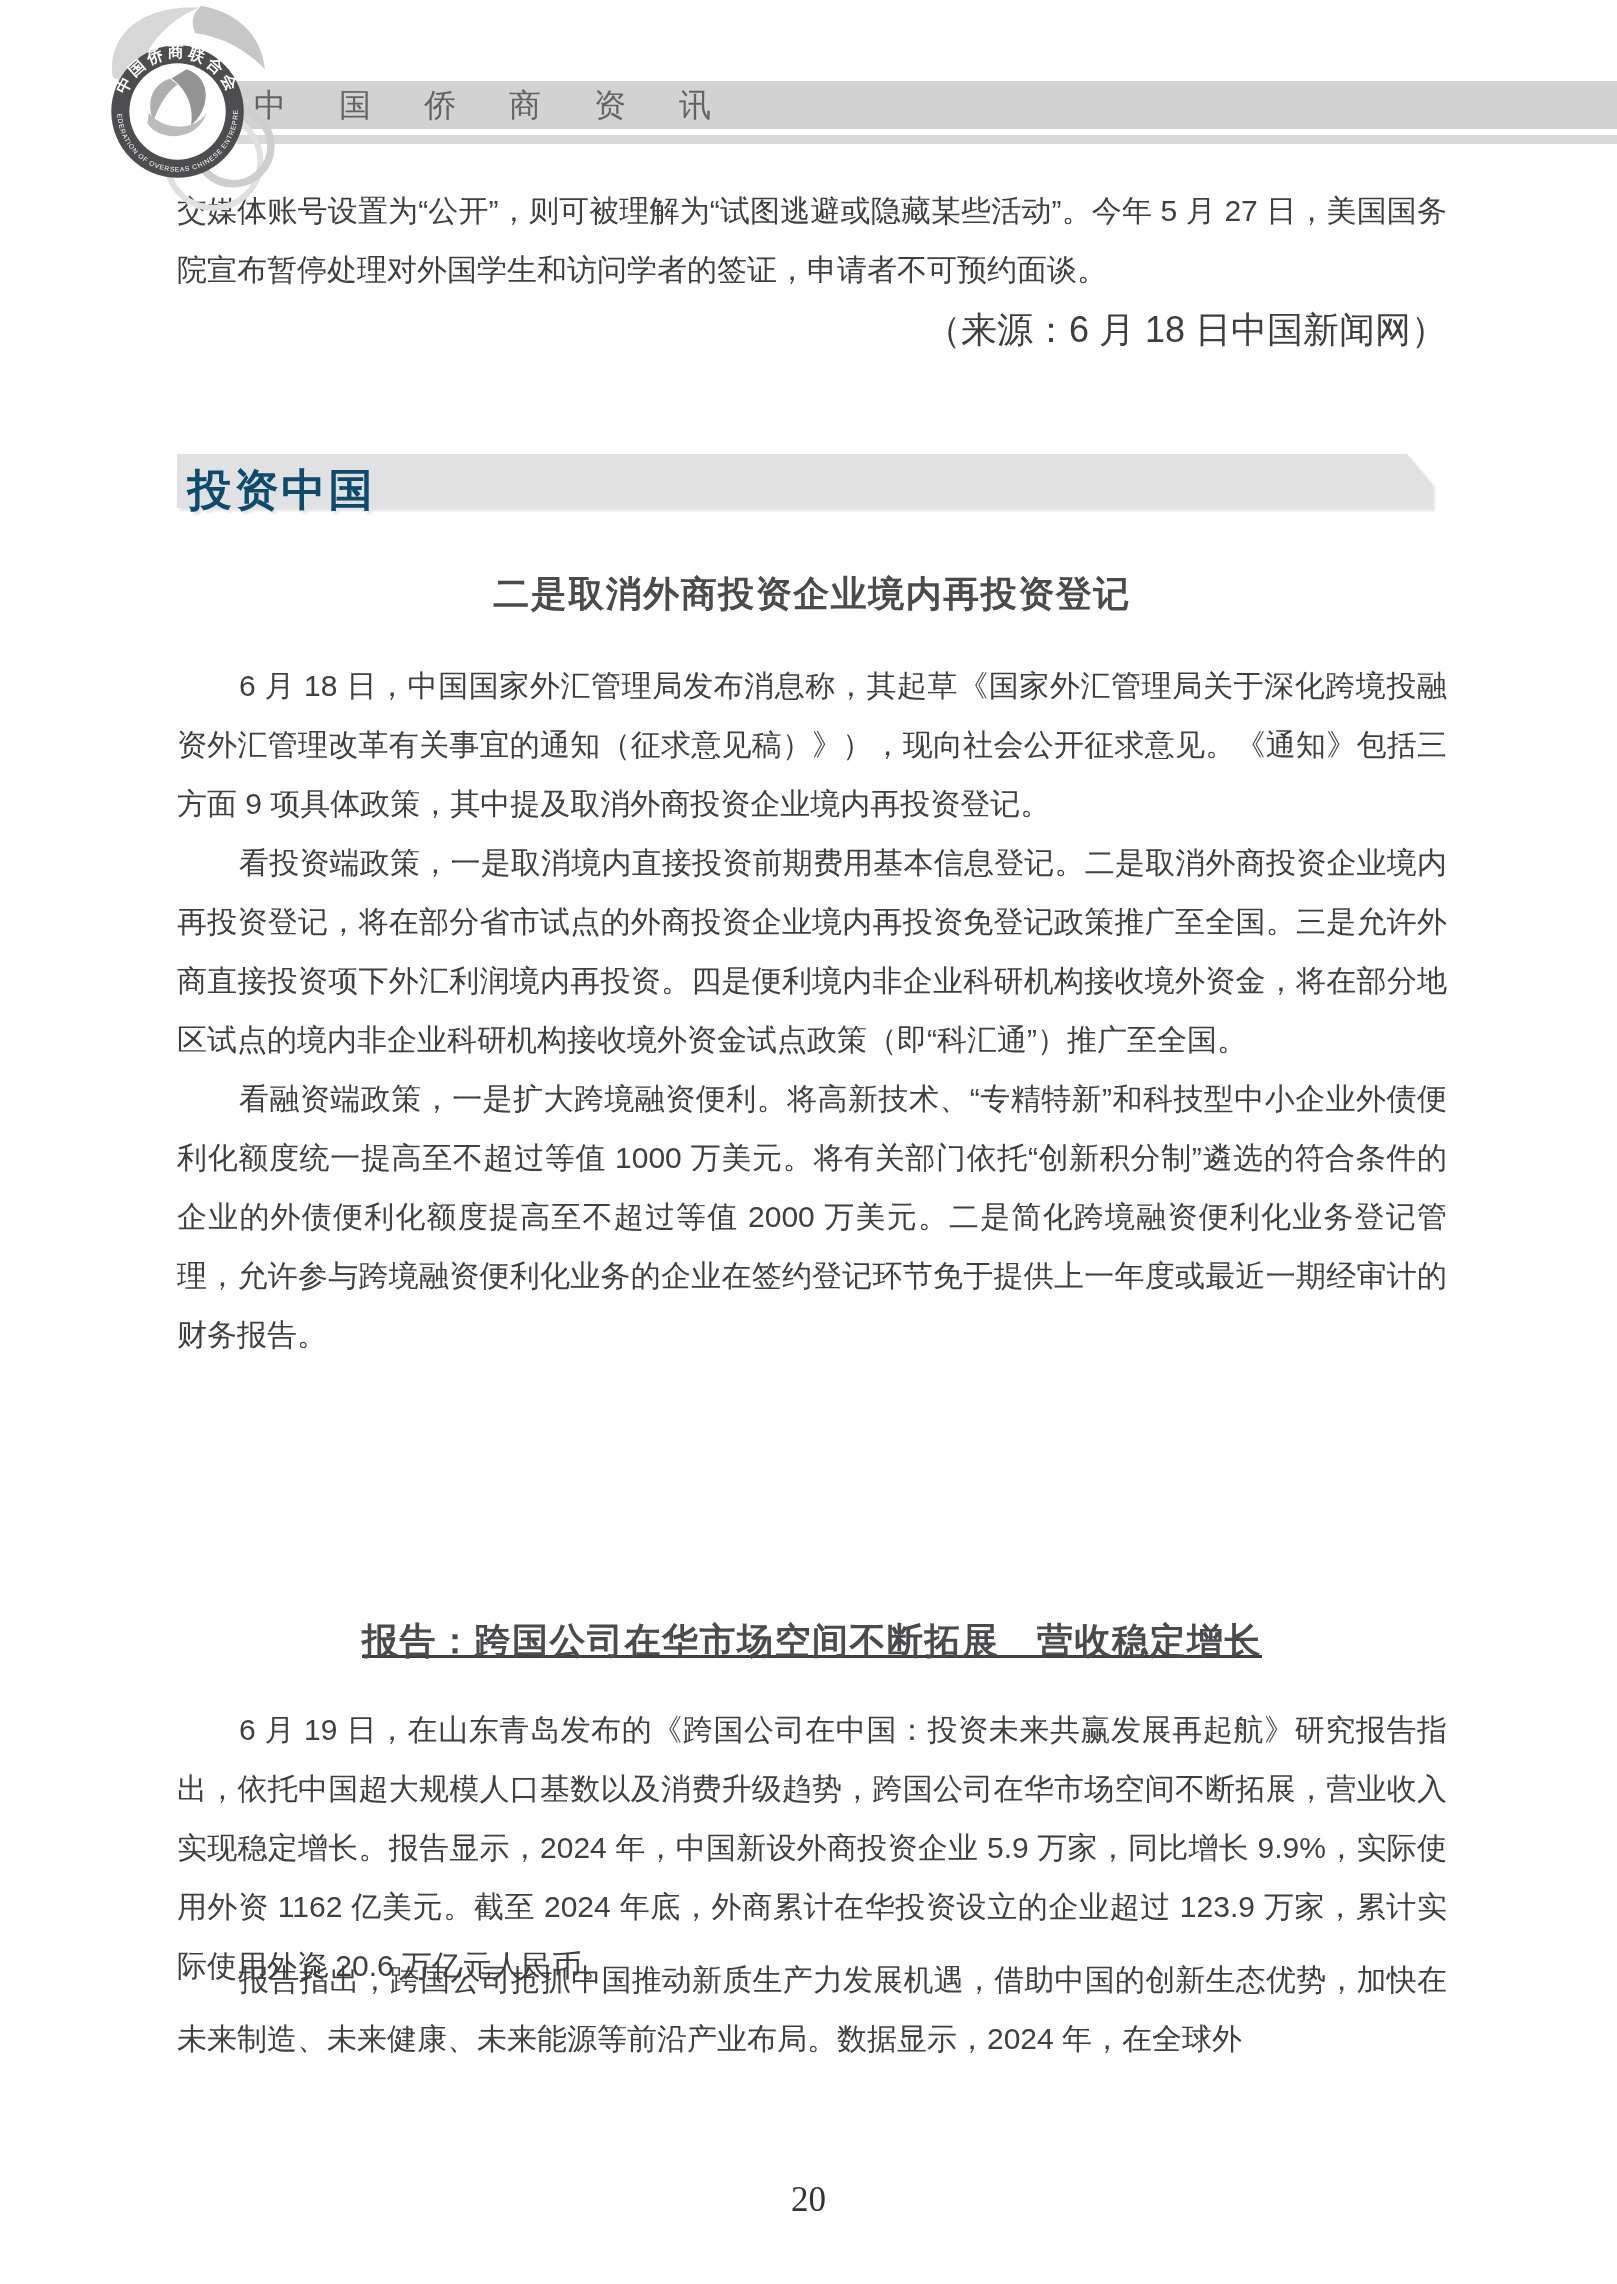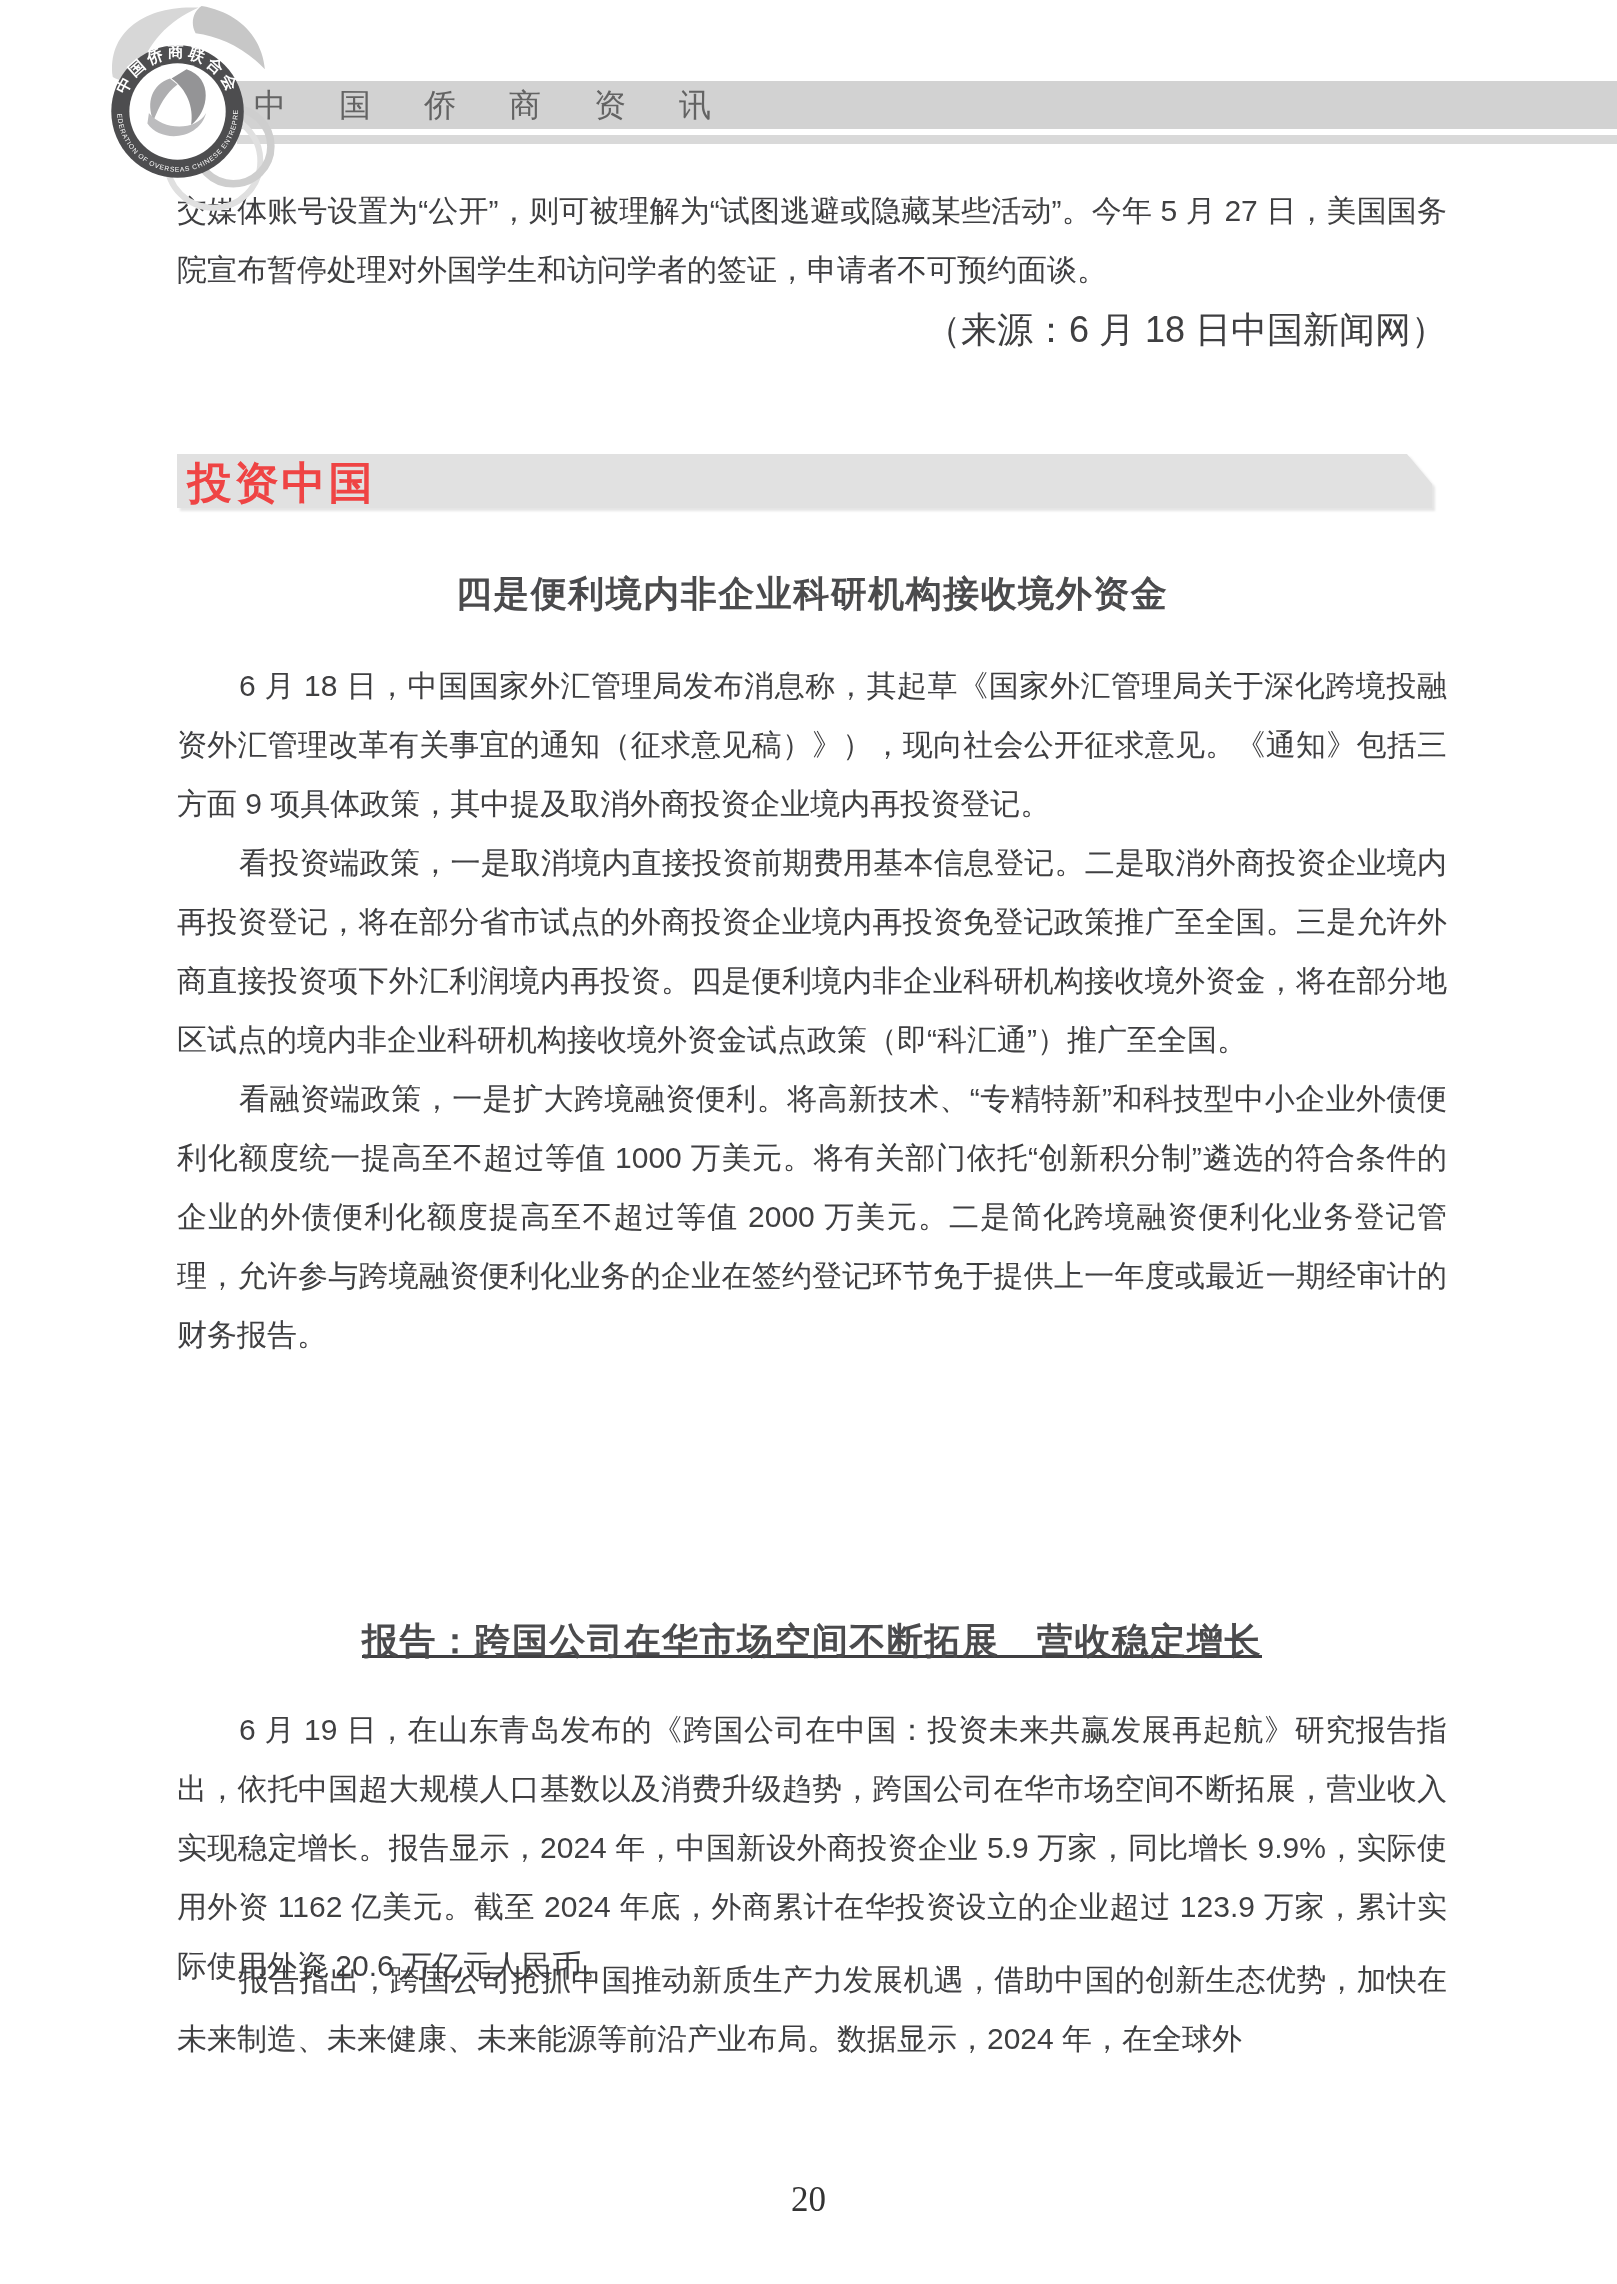--- a/index.html
+++ b/index.html
@@ -30,23 +30,23 @@
   .section-banner-wrap{
     position:absolute;left:177px;top:454px;width:1255px;height:54px;
     filter:drop-shadow(3px 3px 0.8px rgba(0,0,0,0.10));
   }
   .section-banner{
     width:100%;height:100%;
     background:#e1e1e1;
     clip-path:polygon(0 0, calc(100% - 25px) 0, 100% 30px, 100% 100%, 0 100%);
   }
   .section-title{
-    position:absolute;left:10.5px;top:1px;height:54px;line-height:57px;
+    position:absolute;left:10.5px;top:8px;height:54px;line-height:57px;
     font-family:"Liberation Serif", serif;
-    font-weight:bold;font-size:44px;color:#ef4444;letter-spacing:3px;
+    font-weight:bold;font-size:44px;color:#0c4a6e;letter-spacing:3px;
   }
   
   .col{position:absolute;left:177px;width:1270px;}
   .para{
     font-size:30px;line-height:59px;text-align:justify;
     text-justify:inter-ideograph;color:#3f3f41;margin:0;
   }
   .para.indent{text-indent:62px;}
   .source-line{
     font-size:36px;line-height:59px;text-align:right;color:#3f3f41;margin:0;
@@ -107,21 +107,21 @@
   <div class="col" style="top:300px;">
     <p class="source-line">（来源：6 月 18 日中国新闻网）</p>
   </div>
 
   <div class="section-banner-wrap">
     <div class="section-banner"></div>
     <div class="section-title">投资中国</div>
   </div>
 
   <div class="col" style="top:564px;">
-    <h2 class="art-title">四是便利境内非企业科研机构接收境外资金</h2>
+    <h2 class="art-title">二是取消外商投资企业境内再投资登记</h2>
   </div>
   <div class="col" style="top:656px;">
     <p class="para indent">6 月 18 日，中国国家外汇管理局发布消息称，其起草《国家外汇管理局关于深化跨境投融资外汇管理改革有关事宜的通知（征求意见稿）》），现向社会公开征求意见。《通知》包括三方面 9 项具体政策，其中提及取消外商投资企业境内再投资登记。</p>
     <p class="para indent">看投资端政策，一是取消境内直接投资前期费用基本信息登记。二是取消外商投资企业境内再投资登记，将在部分省市试点的外商投资企业境内再投资免登记政策推广至全国。三是允许外商直接投资项下外汇利润境内再投资。四是便利境内非企业科研机构接收境外资金，将在部分地区试点的境内非企业科研机构接收境外资金试点政策（即“科汇通”）推广至全国。</p>
     <p class="para indent">看融资端政策，一是扩大跨境融资便利。将高新技术、“专精特新”和科技型中小企业外债便利化额度统一提高至不超过等值 1000 万美元。将有关部门依托“创新积分制”遴选的符合条件的企业的外债便利化额度提高至不超过等值 2000 万美元。二是简化跨境融资便利化业务登记管理，允许参与跨境融资便利化业务的企业在签约登记环节免于提供上一年度或最近一期经审计的财务报告。</p>
   </div>
 
   <div class="col" style="top:1611px;text-decoration:underline;">
     <h2 class="art-title">报告：跨国公司在华市场空间不断拓展　营收稳定增长</h2>
   </div>

